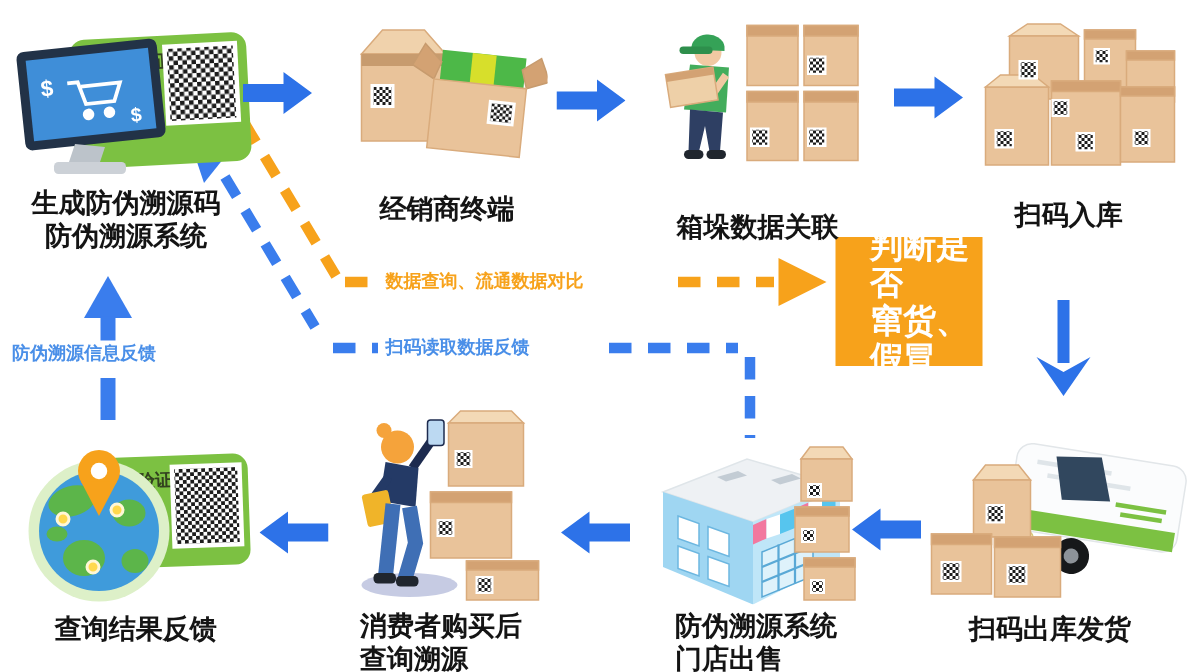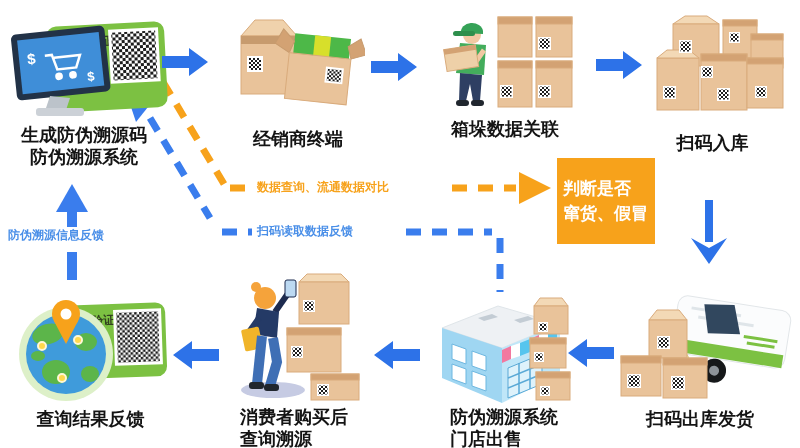--- a/index.html
+++ b/index.html
@@ -6,22 +6,22 @@
   .stage{position:relative;width:800px;height:448px;background:#ffffff;overflow:hidden;
          font-family:"Liberation Sans","DejaVu Sans",sans-serif;}
   .abs{position:absolute;}
   .node-label{position:absolute;font-weight:700;color:#141414;font-size:18px;line-height:22px;
               letter-spacing:0;z-index:6;}
   .center{text-align:center;}
   .flow-label{position:absolute;font-weight:700;font-size:12px;white-space:nowrap;z-index:6;}
   .orange-text{color:#f7a21b;}
   .blue-text{color:#4a8fe8;}
   .judge-box{position:absolute;left:557px;top:158px;width:98px;height:86px;background:#f7a21b;
-             color:#ffffff;font-weight:700;font-size:17px;line-height:25px;
-             display:flex;flex-direction:column;justify-content:center;padding-left:6px;
+             color:#ffffff;font-weight:700;font-size:22px;line-height:25px;
+             display:flex;flex-direction:column;justify-content:center;padding-left:23px;
              box-sizing:border-box;z-index:5;}
   .white-bg{background:#ffffff;padding:0 2px;}
   svg{display:block;}
   .illu{z-index:3;}
   .arrow{z-index:4;}
   .overlay{z-index:2;pointer-events:none;}
 </style>
 </head>
 <body>
 
@@ -154,21 +154,21 @@
     <polygon points="20,38 46,40 44,70 16,68" fill="#43ad5c"></polygon>
     <path d="M20,44 L10,57 M44,45 L35,58" stroke="#f1c9a3" stroke-width="5" fill="none"></path>
     <g transform="rotate(-9 22 52)">
       <rect x="5" y="42" width="32" height="22" fill="#eed0a8" stroke="#d9ab7c"></rect>
       <rect x="5" y="42" width="32" height="5" fill="#d3a273"></rect>
     </g>
     <polygon points="20,68 42,70 40,96 33,96 30,79 26,96 19,96" fill="#2e3f63"></polygon>
     <rect x="16" y="95" width="13" height="6" rx="3" fill="#20262e"></rect>
     <rect x="31" y="95" width="13" height="6" rx="3" fill="#20262e"></rect>
   </svg>
-  <div class="node-label center" style="left:435px;top:118px;width:140px;text-align:center;">
+  <div class="node-label center" style="left:435px;top:140px;width:140px;text-align:center;">
     <div>箱垛数据关联</div>
   </div>
 
   <svg class="abs arrow" style="left:596px;top:50px;" width="46" height="30" viewBox="0 0 46 30">
     <polygon points="0,9 27,9 27,1 46,15 27,29 27,21 0,21" fill="#2d72e8"></polygon>
   </svg>
 
   <svg class="abs illu" style="left:645px;top:8px;" width="140" height="110" viewBox="0 0 140 110">
     <defs>
       <pattern id="q4" width="4" height="4" patternUnits="userSpaceOnUse">

